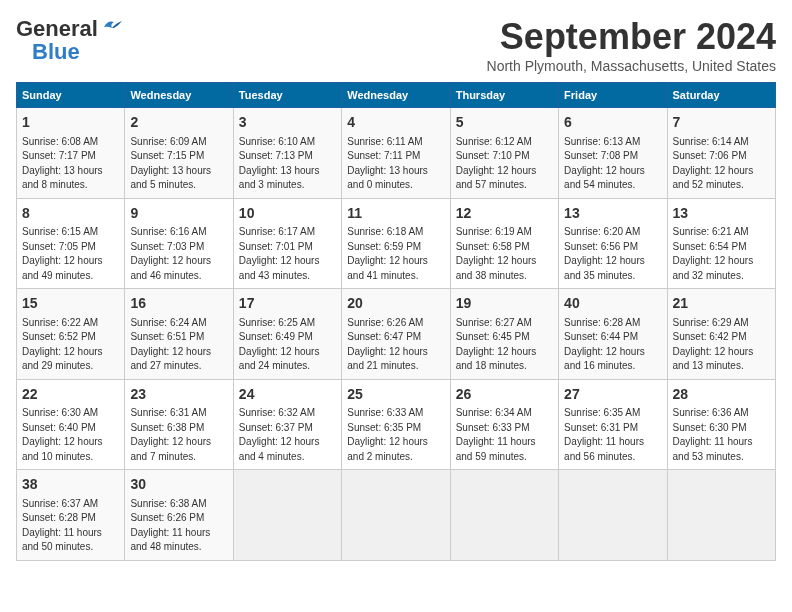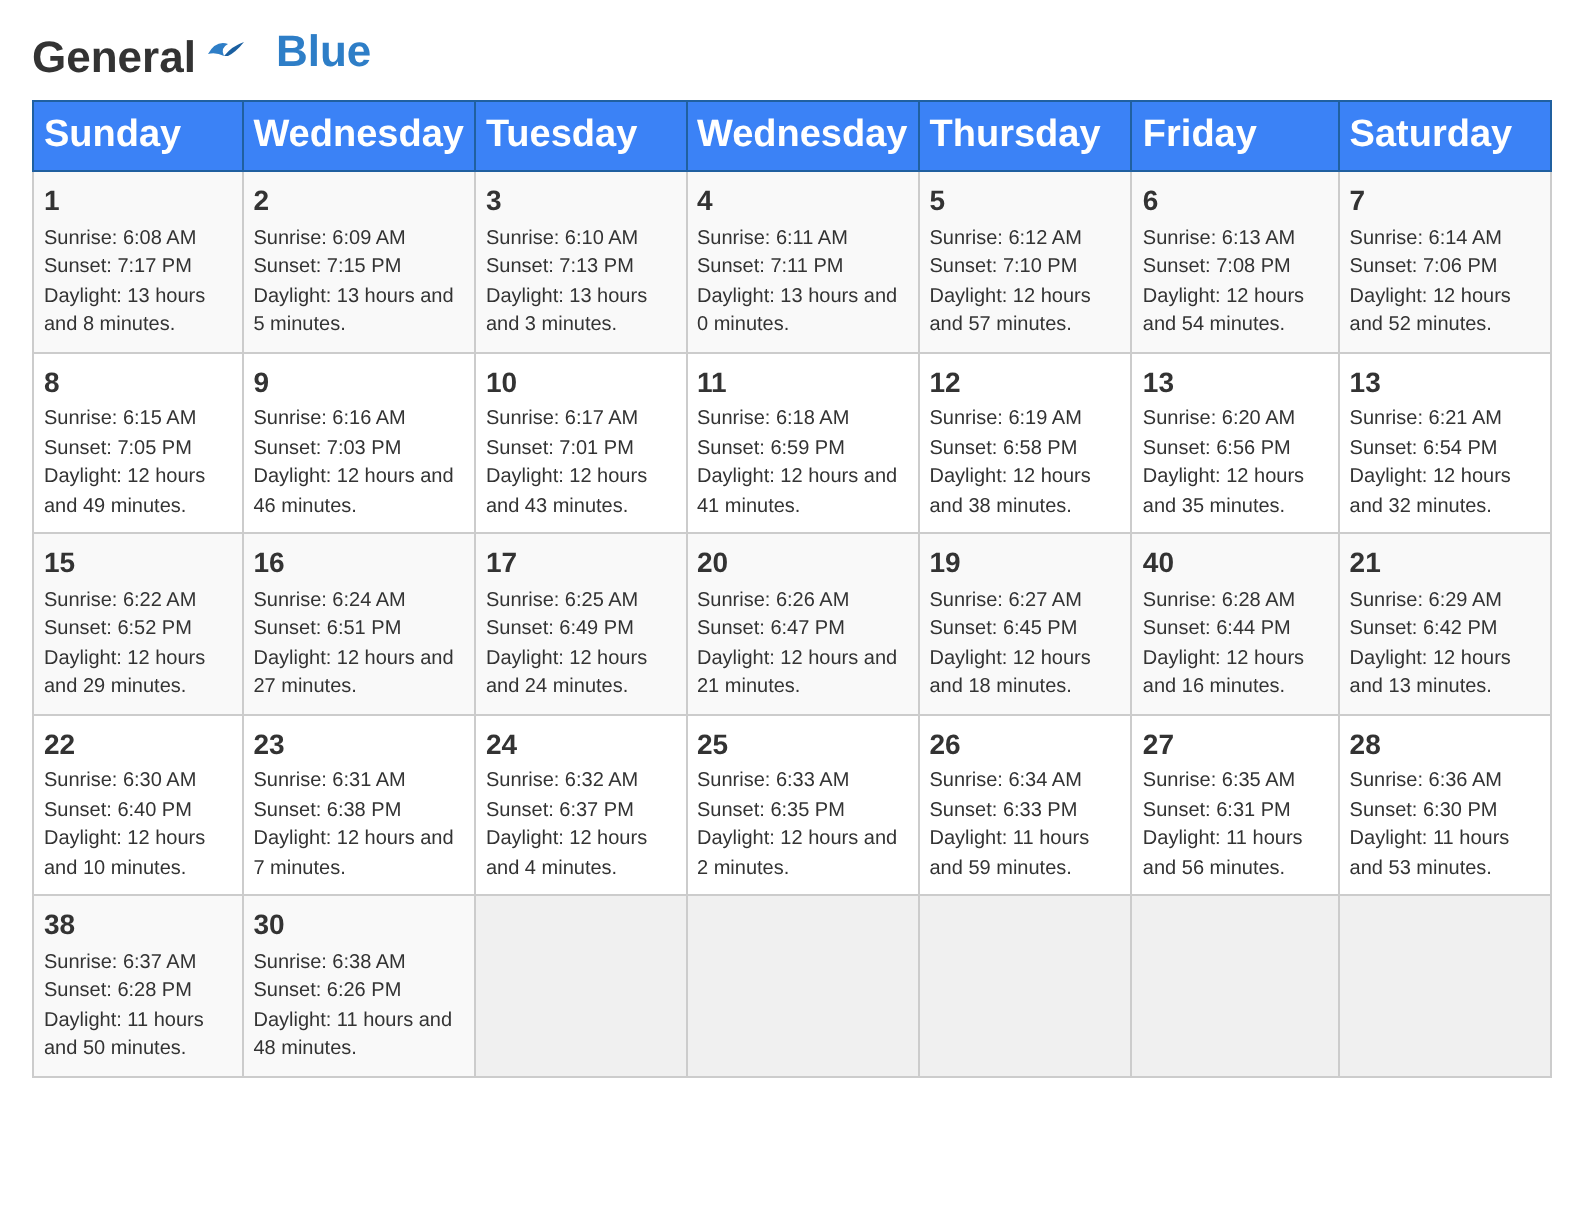--- a/index.html
+++ b/index.html
@@ -11,46 +11,46 @@
       padding: 16px;
     }
     .header {
       display: flex;
       justify-content: space-between;
       align-items: flex-start;
       margin-bottom: 8px;
     }
     .logo {
       display: flex;
-      flex-direction: row;
+      flex-direction: column;
       align-items: flex-start;
     }
     .title-block {
       text-align: right;
     }
     .month-title {
       font-size: 36px;
       font-weight: bold;
       color: #333;
     }
     .subtitle {
       font-size: 14px;
       color: #555;
     }
     .calendar {
       width: 100%;
       border-collapse: collapse;
       font-size: 11px;
     }
     .calendar thead th {
-      background-color: #3b82f6;
+      background-color: #0369a1;
       color: #fff;
       text-align: left;
       padding: 6px 5px;
-      font-size: 19px;
+      font-size: 11px;
       font-weight: bold;
       border: 1px solid #2060a0;
     }
     .calendar tbody td {
       vertical-align: top;
       padding: 5px;
       border: 1px solid #ccc;
       width: 108px;
       min-height: 80px;
       background: #fff;
@@ -84,20 +84,24 @@
       <span style="font-size:22px;font-weight:bold;color:#333;">
         <span style="color:#333;">General</span>
       </span>
       <svg width="22" height="18" viewBox="0 0 22 18" style="margin-top:-4px;">
         <path d="M4 9 Q8 2 14 4 Q10 6 12 10 Q8 8 4 9Z" fill="#2e7ec7"></path>
         <path d="M12 10 Q16 5 22 3 Q18 8 14 10Z" fill="#1a5fa0"></path>
       </svg>
     </div>
     <span style="font-size:22px;font-weight:bold;color:#2e7ec7;line-height:0.9;margin-left:16px;">Blue</span>
   </div>
+  <div class="title-block">
+    <div class="month-title">September 2024</div>
+    <div class="subtitle">North Plymouth, Massachusetts, United States</div>
+  </div>
 </div>
 
 <table class="calendar">
   <thead>
     <tr>
     <th>Sunday</th>
         <th>Wednesday</th>
         <th>Tuesday</th>
         <th>Wednesday</th>
         <th>Thursday</th>

